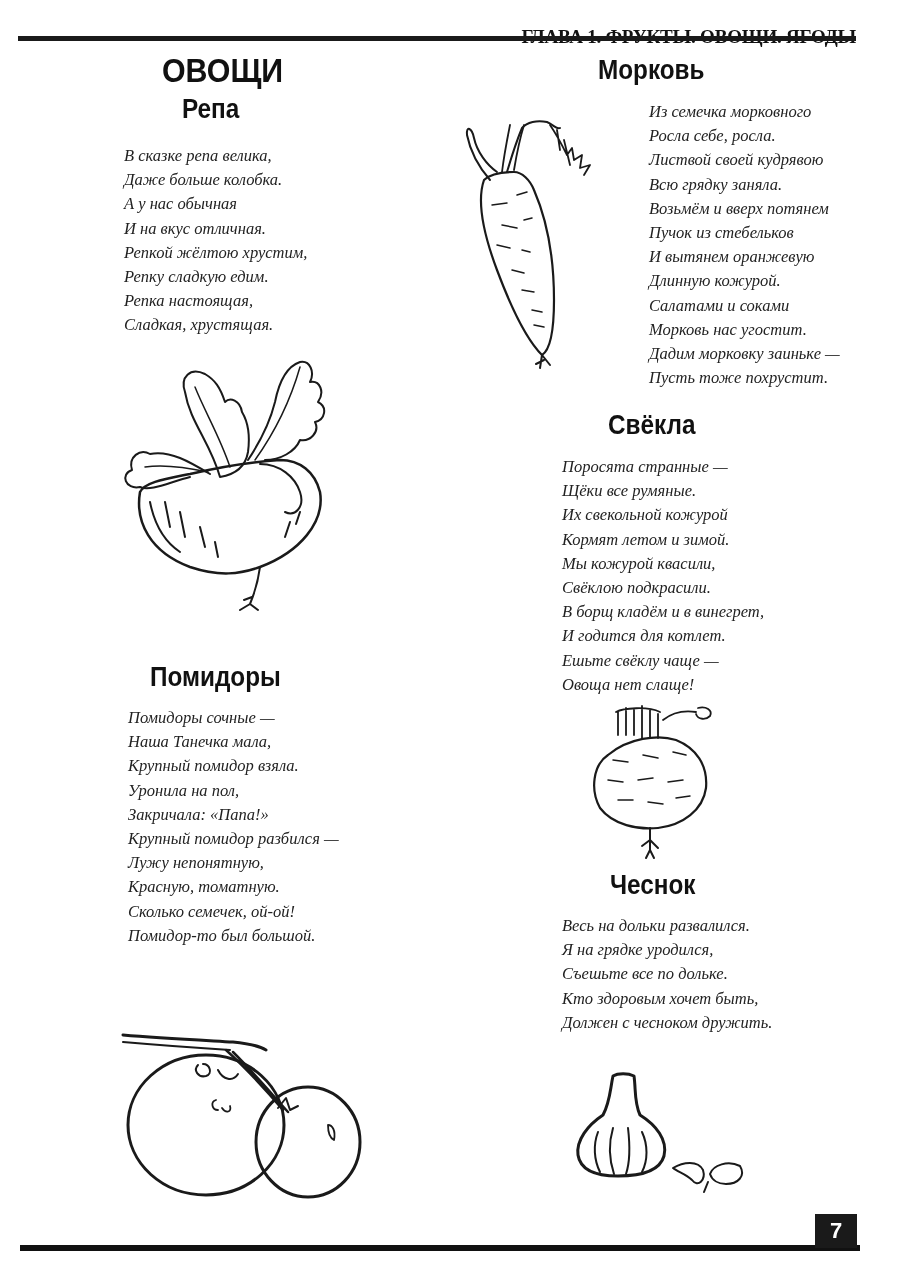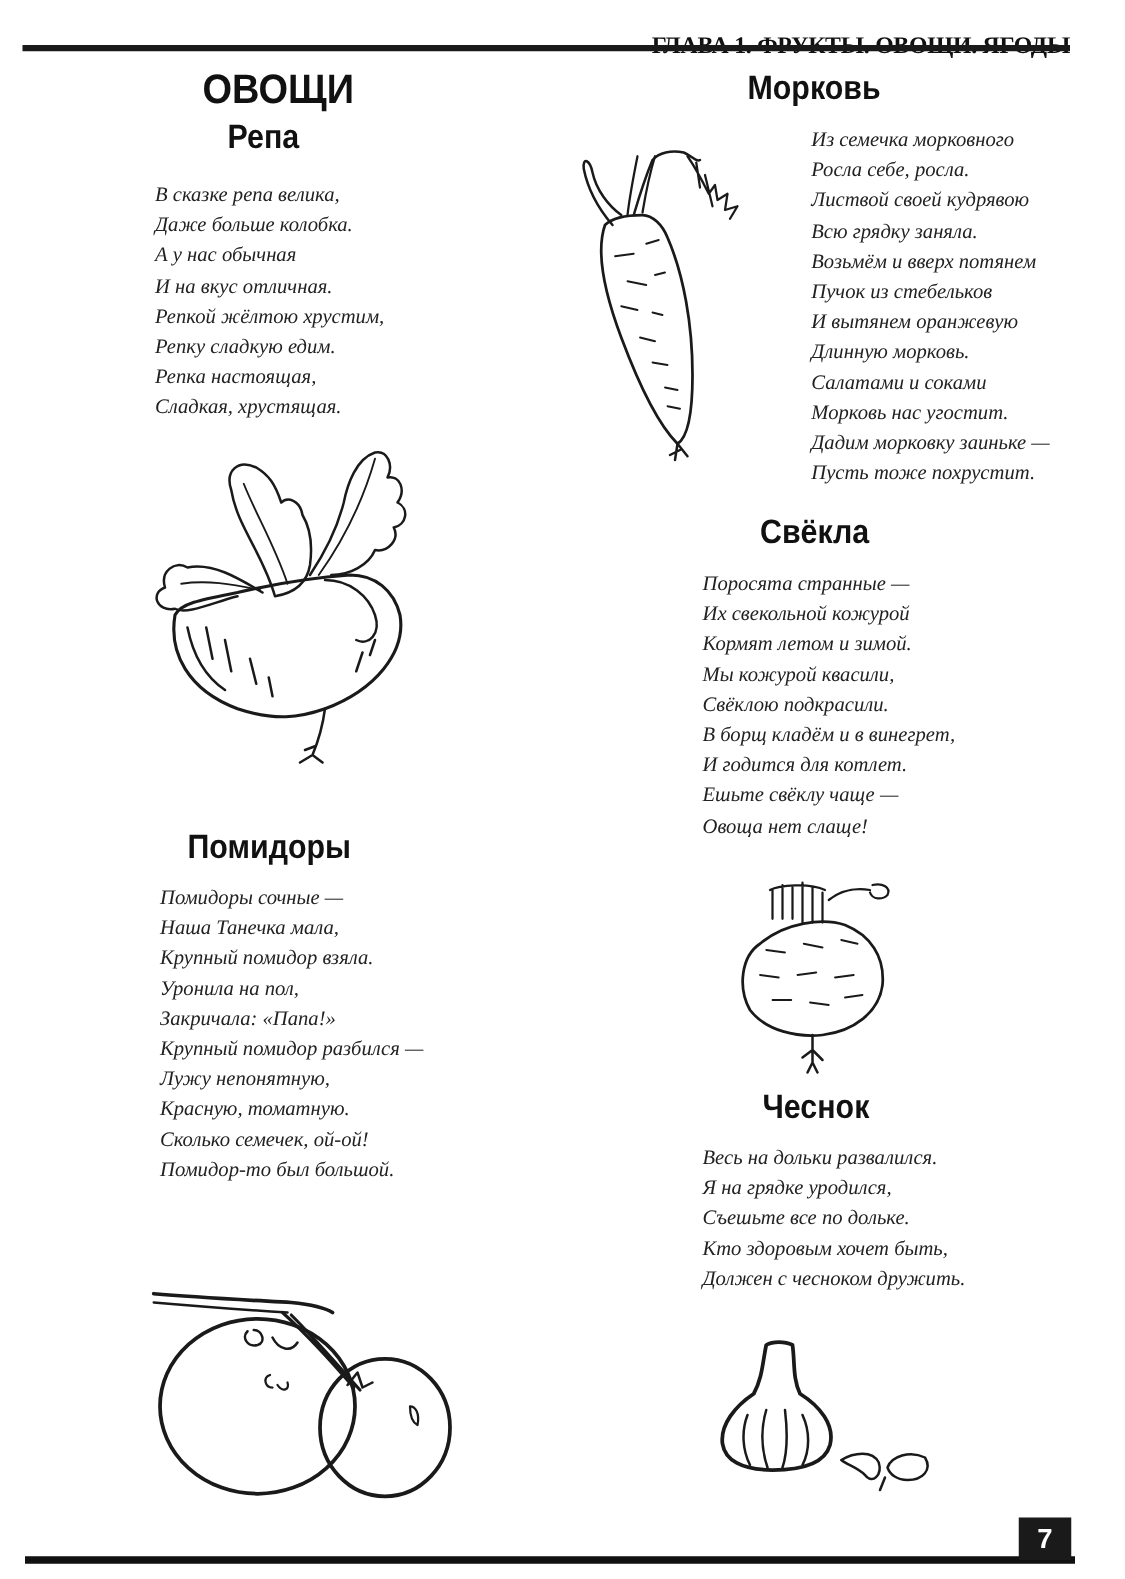--- a/index.html
+++ b/index.html
@@ -51,40 +51,41 @@
 
 <div class="abs poem-title" style="left:598px; top:55px;">Морковь</div>
 <div class="abs poem" style="left:620px; top:100px;margin-left:29px;">
   <div>Из семечка морковного</div>
   <div>Росла себе, росла.</div>
   <div>Листвой своей кудрявою</div>
   <div>Всю грядку заняла.</div>
   <div>Возьмём и вверх потянем</div>
   <div>Пучок из стебельков</div>
   <div>И вытянем оранжевую</div>
-  <div>Длинную морковь.</div>
+  <div>Длинную кожурой.</div>
   <div>Салатами и соками</div>
   <div>Морковь нас угостит.</div>
   <div>Дадим морковку заиньке —</div>
   <div>Пусть тоже похрустит.</div>
 </div>
 
 <svg class="illus" style="left:462px; top:110px;" width="140" height="265" viewBox="0 0 140 265">
   <path stroke-width="2.2" d="M22 70 C15 90 20 120 35 160 C50 200 65 230 80 245 C88 240 92 220 92 190 C92 150 85 110 72 80 C68 70 60 62 52 62 C40 62 28 64 22 70 Z"></path>
   <path stroke-width="2" d="M80 245 L78 258 M80 245 L88 255 M82 250 L74 254"></path>
   <path stroke-width="1.5" d="M30 95 L45 93 M55 85 L65 82 M40 115 L55 118 M62 110 L70 108 M35 135 L48 138 M60 140 L68 142 M50 160 L62 163 M60 180 L72 182 M70 200 L80 202 M72 215 L82 217"></path>
   <path stroke-width="2" d="M28 70 C15 55 8 40 5 25 C4 15 10 18 12 28 C15 42 25 55 35 62"></path>
   <path stroke-width="2" d="M45 62 C50 45 55 30 60 18 C65 12 75 10 85 12 C92 15 95 20 98 18"></path>
   <path stroke-width="1.8" d="M40 62 C42 45 45 30 48 15 M52 60 C55 42 58 28 62 15"></path>
   <path stroke-width="1.8" d="M88 15 C95 25 100 35 105 45 L110 38 L112 50 L120 45 L118 58 L128 55 L122 65 M95 20 L98 40 M102 30 L108 55"></path>
 </svg>
 
 <div class="abs poem-title" style="left:608px; top:410px;">Свёкла</div>
 <div class="abs poem" style="left:562px; top:455px;">
   <div>Поросята странные —</div>
+  <div>Щёки все румяные.</div>
   <div>Их свекольной кожурой</div>
   <div>Кормят летом и зимой.</div>
   <div>Мы кожурой квасили,</div>
   <div>Свёклою подкрасили.</div>
   <div>В борщ кладём и в винегрет,</div>
   <div>И годится для котлет.</div>
   <div>Ешьте свёклу чаще —</div>
   <div>Овоща нет слаще!</div>
 </div>
 

